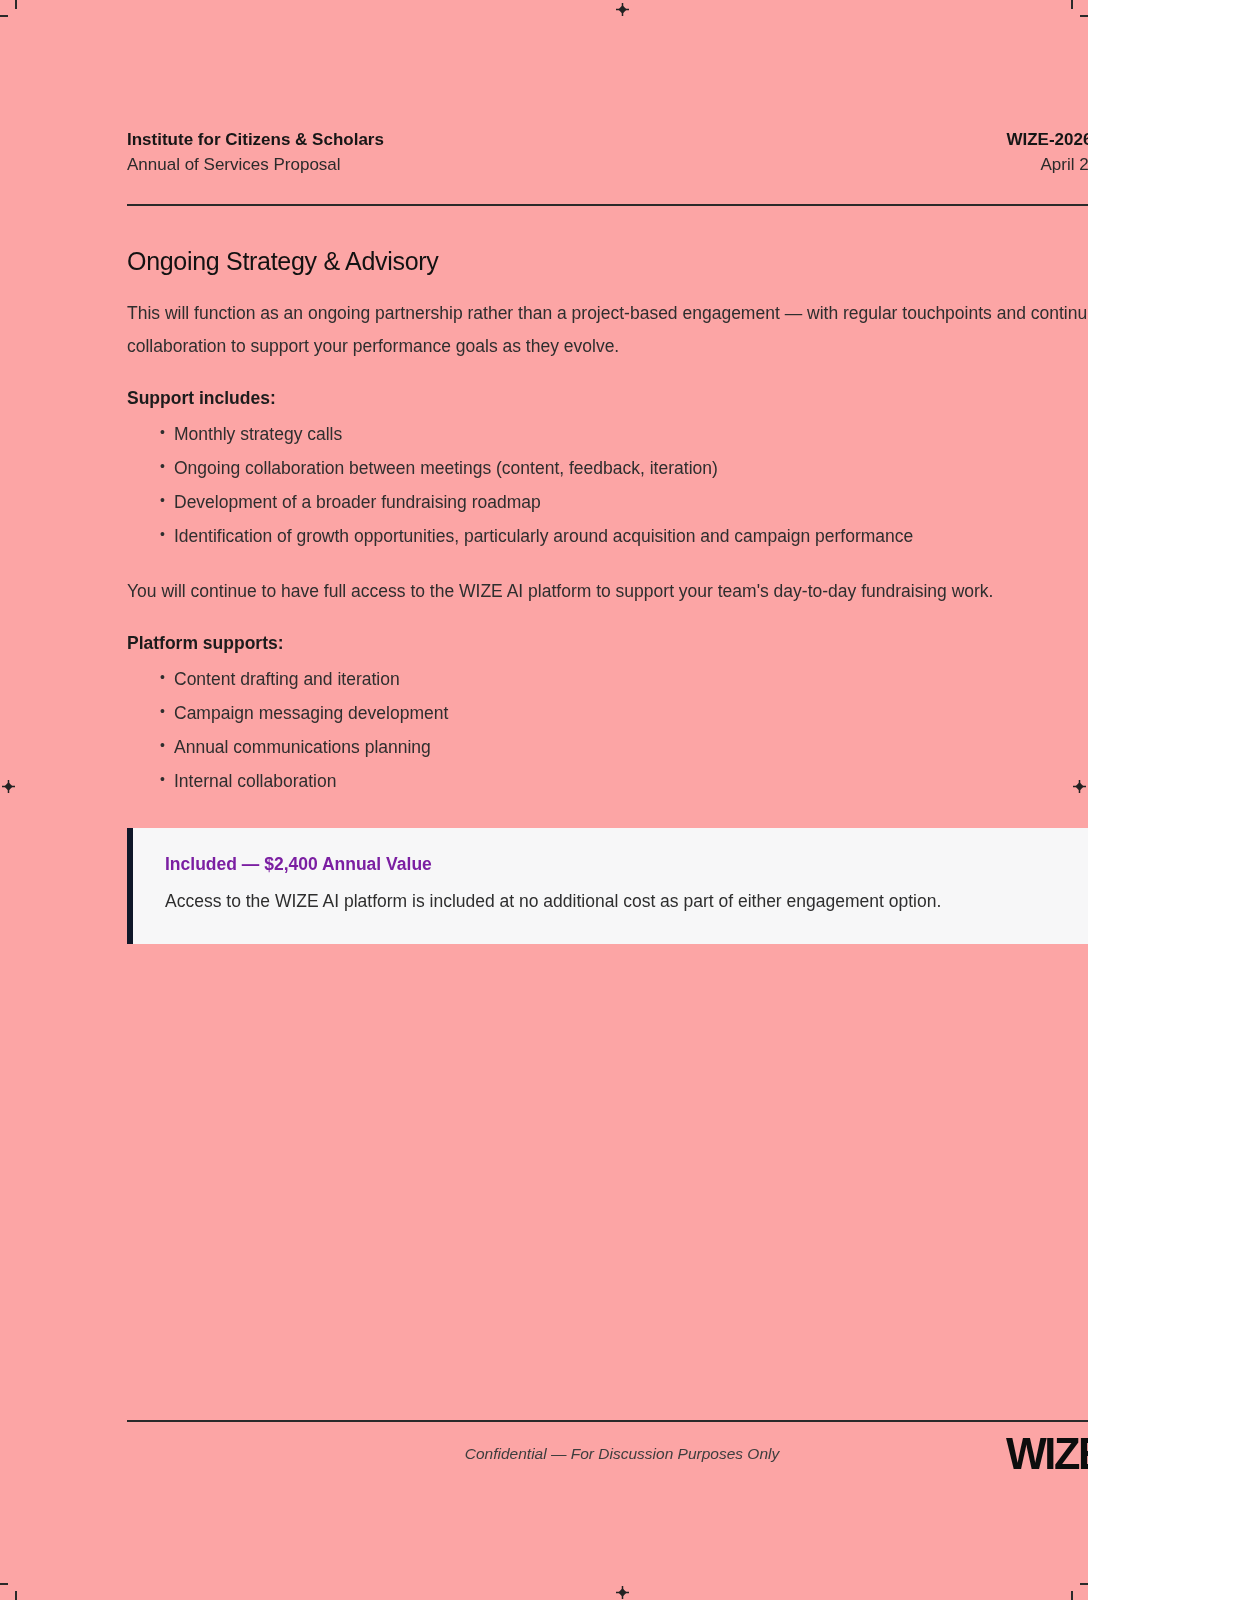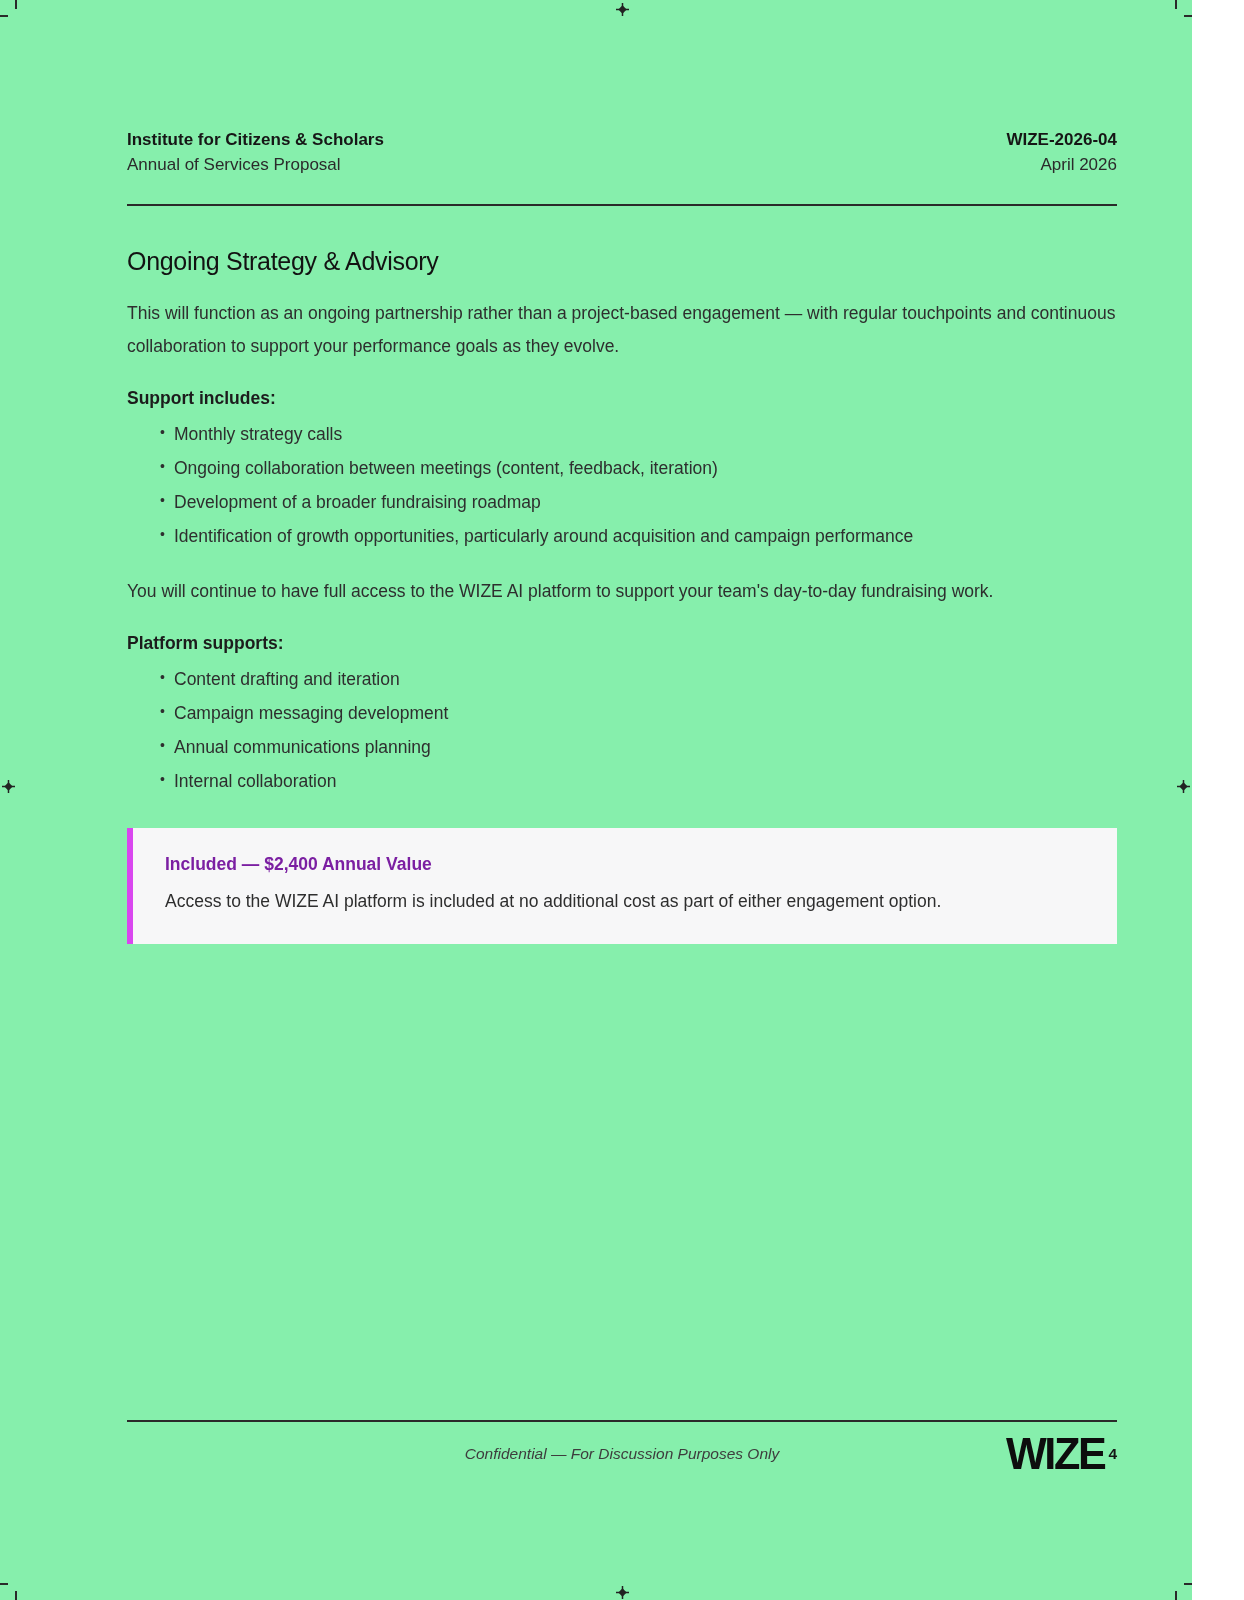--- a/index.html
+++ b/index.html
@@ -1,21 +1,21 @@
 <!DOCTYPE html>
 <html><head>
 <meta charset="utf-8">
 <style>
   * { box-sizing: border-box; }
   html, body { margin: 0; padding: 0; background: #ffffff; }
   .page {
     position: relative;
-    width: 1192px;
+    width: 1088px;
     height: 1600px;
-    background: #86efac;
+    background: #fca5a5;
     font-family: "Liberation Sans", sans-serif;
     color: #2e2e2e;
     overflow: hidden;
   }
   .content {
     position: absolute;
     left: 127px;
     top: 0;
     width: 990px;
   }
@@ -76,21 +76,21 @@
     left: 0;
     top: 1px;
     font-size: 14px;
     color: #2e2e2e;
   }
 
   
   .callout {
     margin-top: 30px;
     background: #f7f7f8;
-    border-left: 6px solid #d946ef;
+    border-left: 6px solid #0f172a;
     padding: 26px 32px 29px 32px;
   }
   .callout-title {
     font-size: 17.5px;
     font-weight: bold;
     color: #7b1fa2;
   }
   .callout-body {
     margin-top: 13px;
     font-size: 17.5px;

